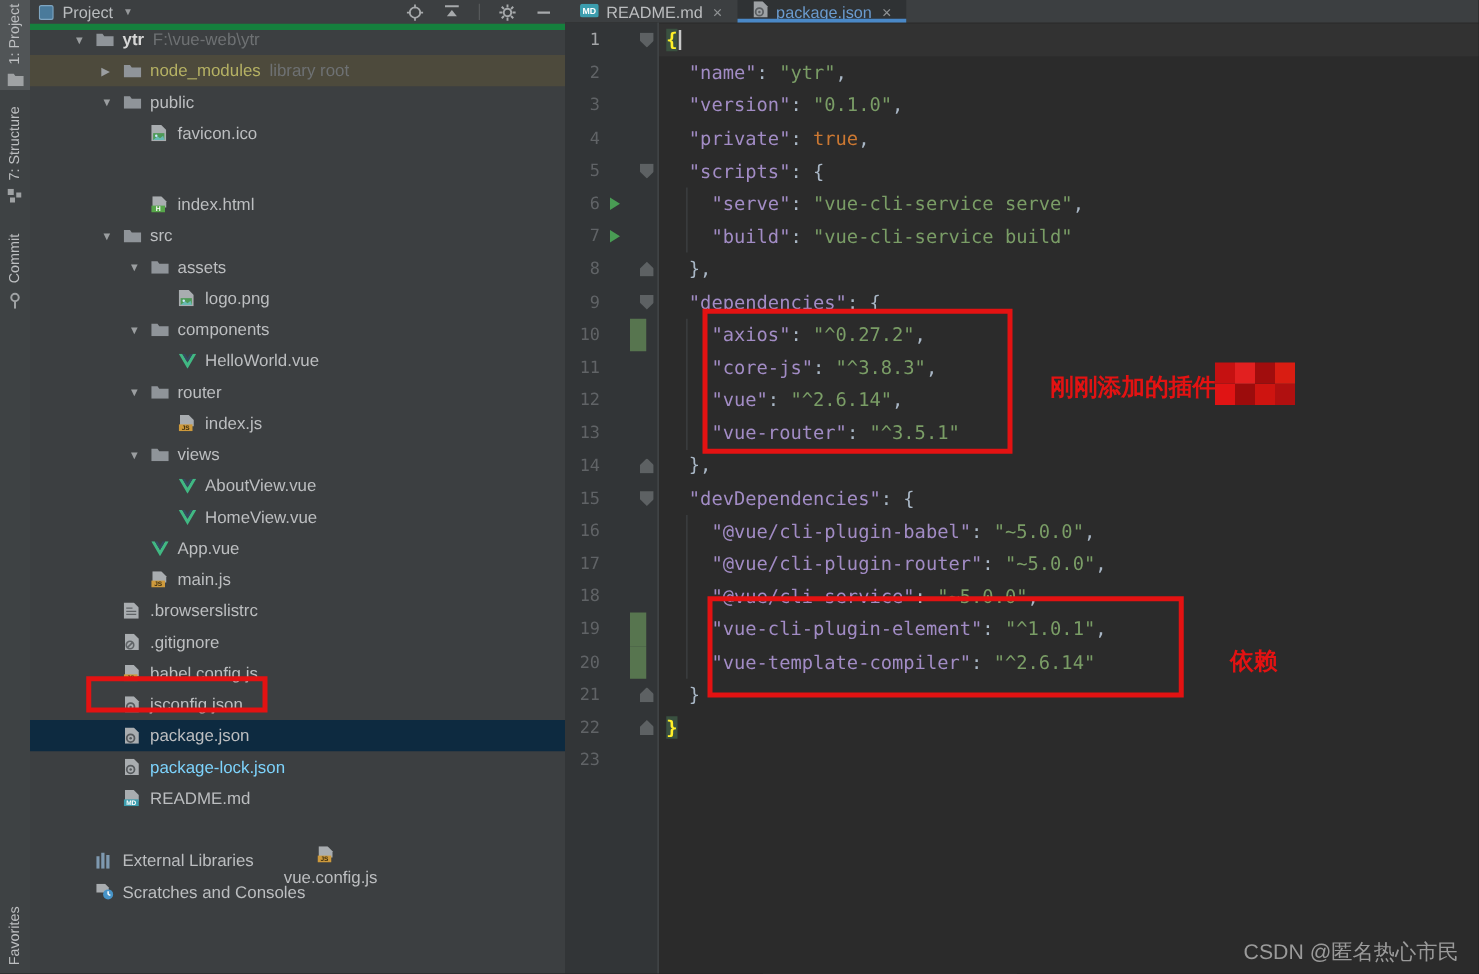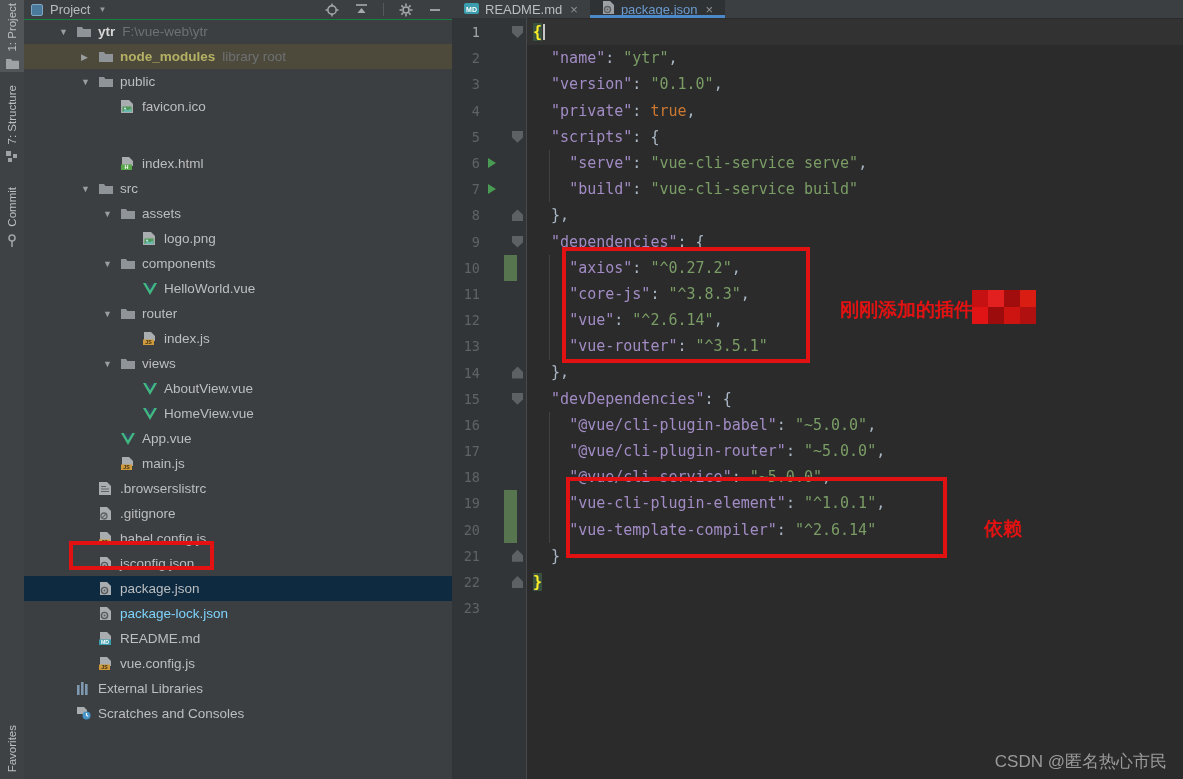--- a/index.html
+++ b/index.html
@@ -9,35 +9,35 @@
   
   .stripe{position:absolute;left:0;top:0;width:24px;height:779px;background:#3e4244;z-index:5;}
   .stripe-btn{position:absolute;left:0;width:24px;display:flex;flex-direction:column;align-items:center;gap:6px;padding:3px 0;}
   .stripe-btn.active{background:rgba(255,255,255,.10);}
   .vtext{writing-mode:vertical-rl;transform:rotate(180deg);font-size:11.5px;color:#bdbfc1;white-space:nowrap;}
   .sicon{width:14px;height:14px;display:flex;align-items:center;justify-content:center;}
 
   
   .panel{position:absolute;left:24px;top:0;width:428px;height:779px;background:#3c3f41;z-index:4;}
   .panel-header{height:19px;display:flex;align-items:center;gap:6px;padding:0 10px 0 6px;
-                border-bottom:1px solid #15803d;color:#b9bcbe;font-size:13px;}
+                border-bottom:5px solid #15803d;color:#b9bcbe;font-size:13px;}
   .ph-right{margin-left:auto;display:flex;align-items:center;gap:15px;}
   .ph-sep{width:1px;height:13px;background:#55585a;}
   .hicon{width:14px;height:14px;display:flex;align-items:center;justify-content:center;}
   .chev{font-size:8px;color:#96999b;margin-left:2px;}
 
   .tree{position:absolute;left:0;top:19px;right:0;}
   .trow{display:flex;align-items:center;height:25px;font-size:13.5px;color:#bcbec0;cursor:pointer;white-space:nowrap;}
   .trow .tarrow{width:22px;flex:0 0 22px;font-size:9px;color:#9b9ea0;padding-left:4px;box-sizing:border-box;}
   .trow .ticon{width:21px;flex:0 0 21px;display:flex;align-items:center;}
   .trow .tsuffix{color:#6e7173;margin-left:7px;}
   .trow.row-lib{background:#4d4a3c;}
   .trow.row-selected{background:#0d2a40;}
   .lab-bold{font-weight:bold;color:#d6d6d6;}
-  .lab-lib{color:#b5b164;font-weight:bold;}
+  .lab-lib{color:#b5b164;}
   .lab-blue{color:#7dd3fc;}
 
   
   .editor{position:absolute;left:452px;top:0;right:0;height:779px;background:#2b2b2b;}
   .tabbar{position:absolute;left:0;top:0;right:0;height:18px;background:#3c3f41;display:flex;}
   .tab{display:flex;align-items:center;gap:6px;padding:0 12px;font-size:13px;color:#bbbdbf;position:relative;cursor:pointer;}
   .tab.active{background:#2f3234;color:#6b9bce;}
   .tab.active::after{content:"";position:absolute;left:0;right:0;bottom:0;height:3px;background:#4A88C7;}
   .tab .close{font-size:13px;color:#8f9294;margin-left:2px;}
 
@@ -403,21 +403,21 @@
           <span class="tarrow"></span>
           <span class="ticon">
             <svg width="13" height="13" viewBox="0 0 13 13">
               <path fill="#A9ADB0" d="M1 0h7l4 4v5H1z"></path>
               <rect x="0" y="7.5" width="12" height="5.5" fill="#3C9DAE"></rect>
               <text x="6" y="12.2" font-size="5.2" font-weight="bold" fill="#fff" text-anchor="middle" font-family="sans-serif">MD</text>
             </svg>
           </span>
           <span class="">README.md</span>
         </div>
-        <div class="trow" style="padding-left: 53px;">
+        <div class="trow" style="padding-left: 53px; flex-direction: column;">
           <span class="tarrow"></span>
           <span class="ticon">
             <svg width="13" height="13" viewBox="0 0 13 13">
               <path fill="#A9ADB0" d="M1 0h7l4 4v5H1z"></path>
               <rect x="0" y="7.5" width="11" height="5.5" fill="#CE9A3C"></rect>
               <text x="5.5" y="12.2" font-size="5.2" font-weight="bold" fill="#3b2d10" text-anchor="middle" font-family="sans-serif">JS</text>
             </svg>
           </span>
           <span class="">vue.config.js</span>
         </div>

